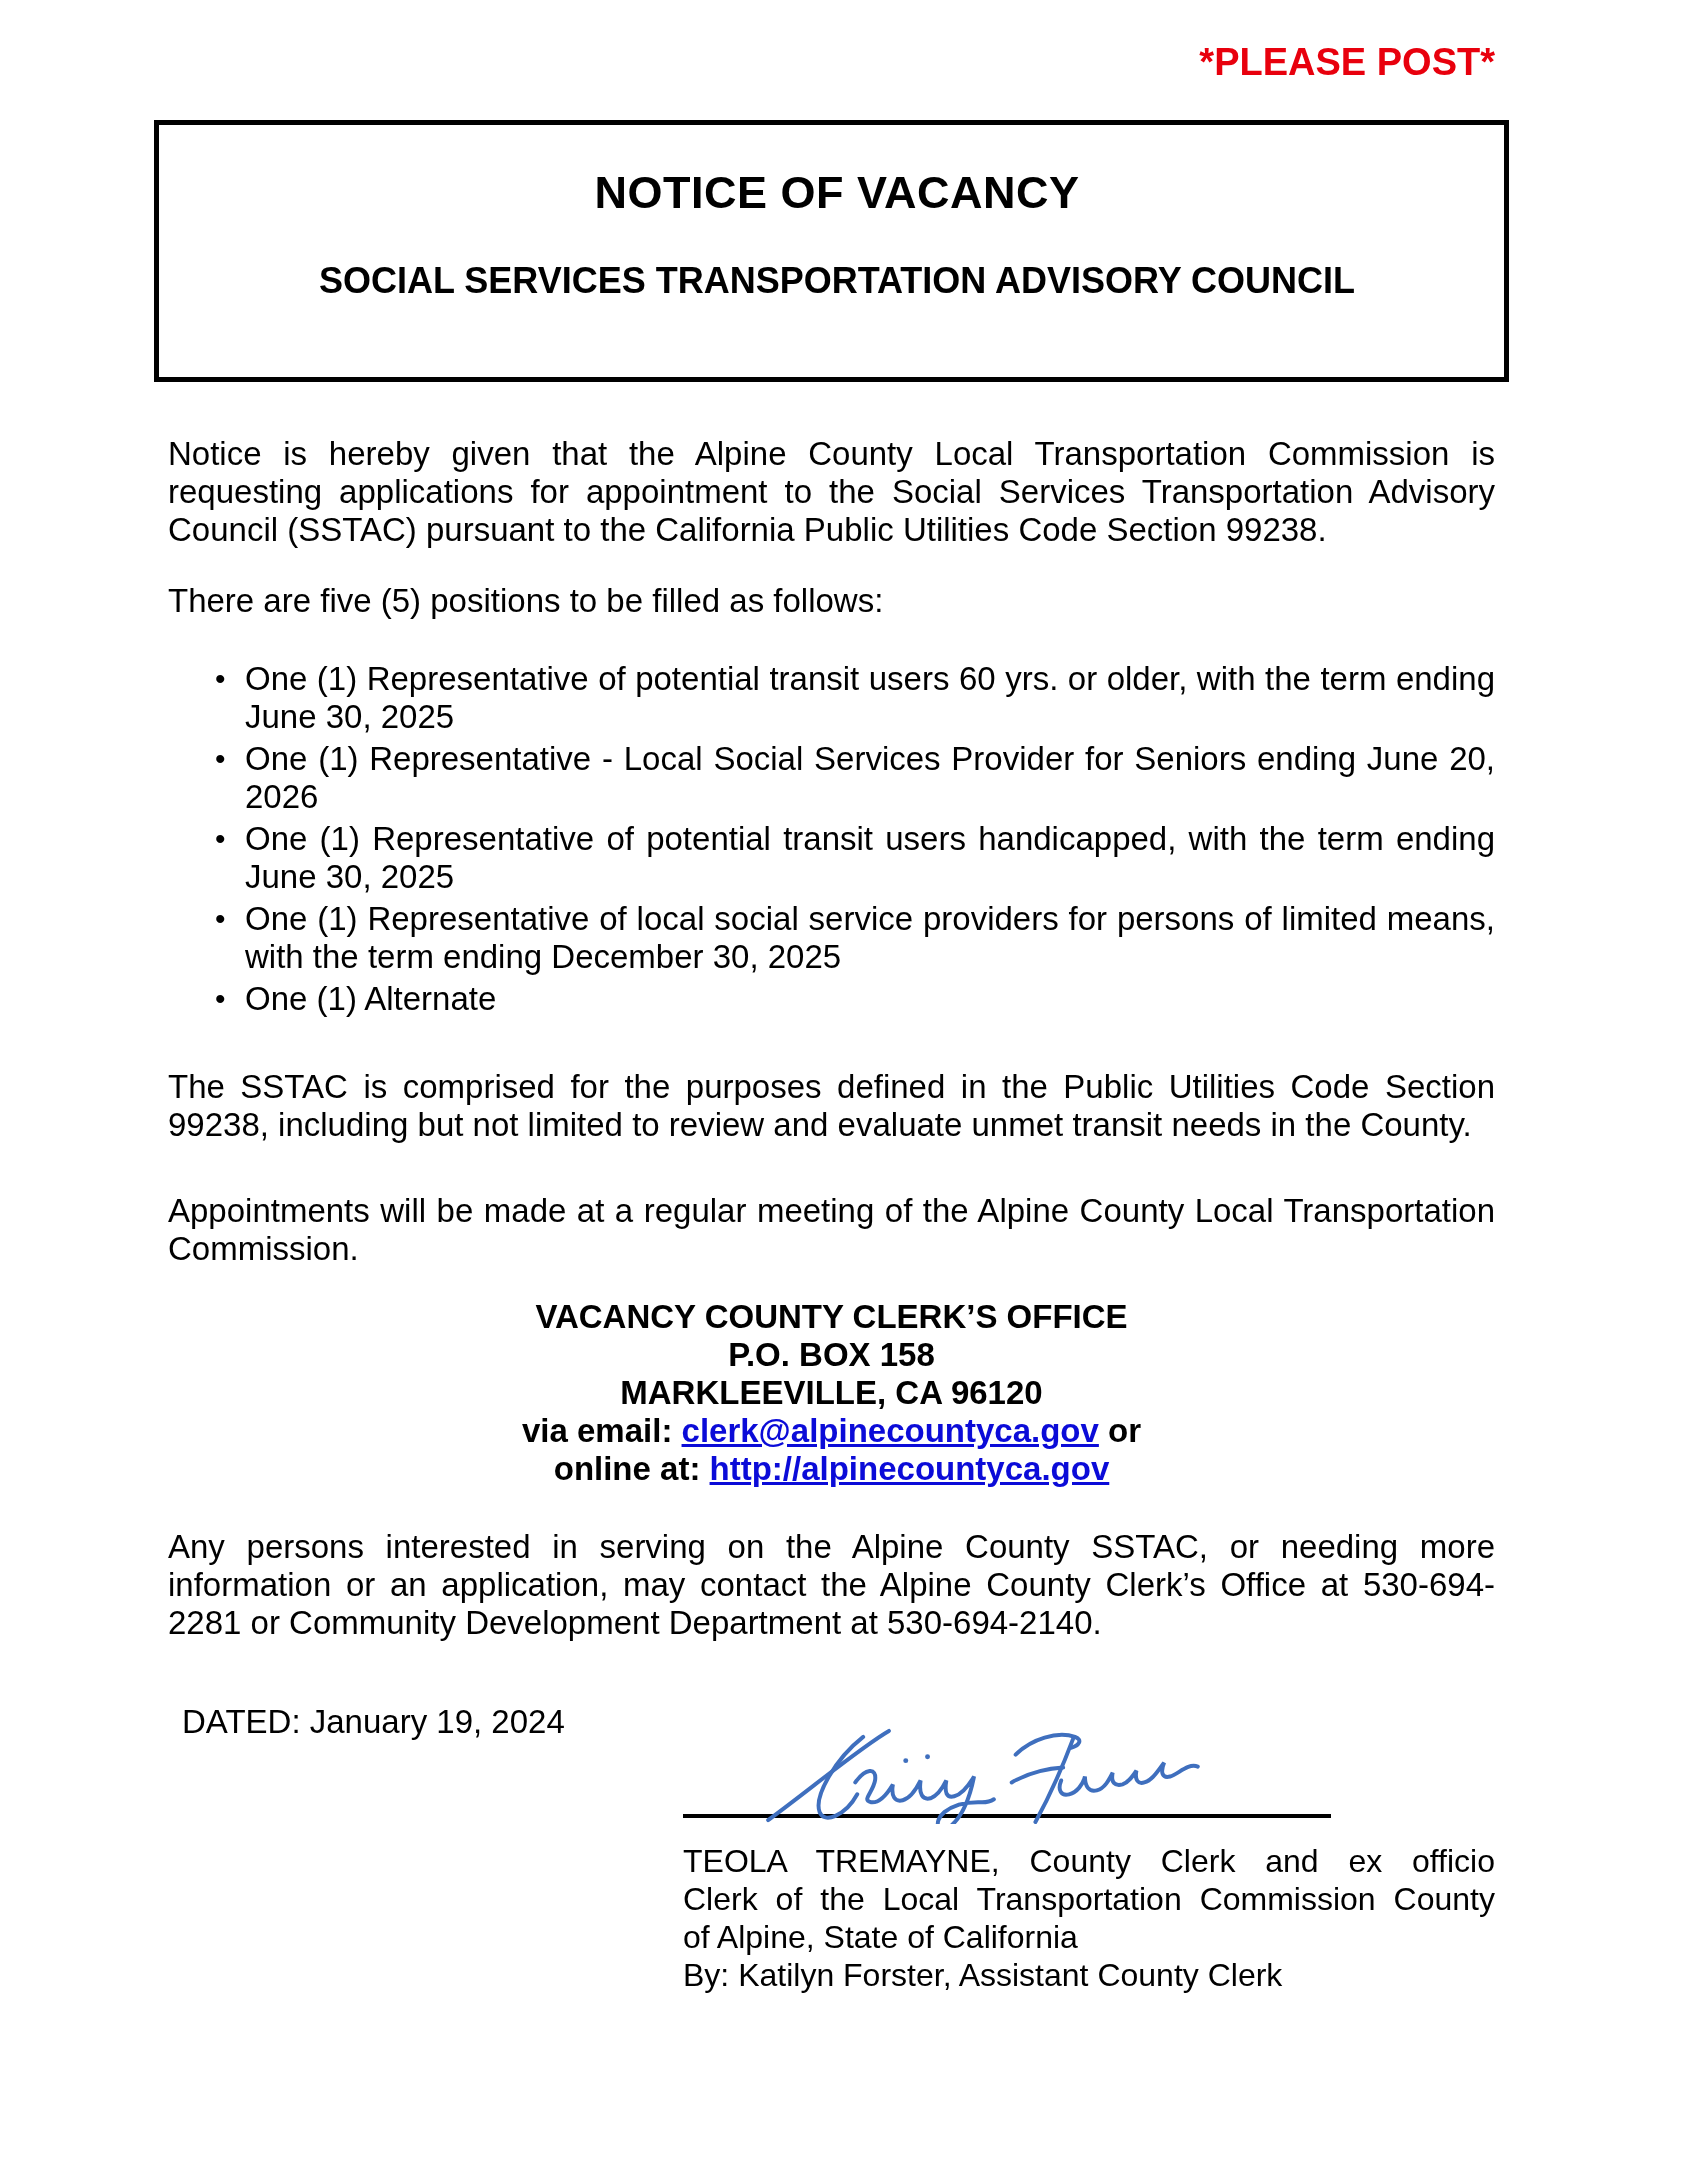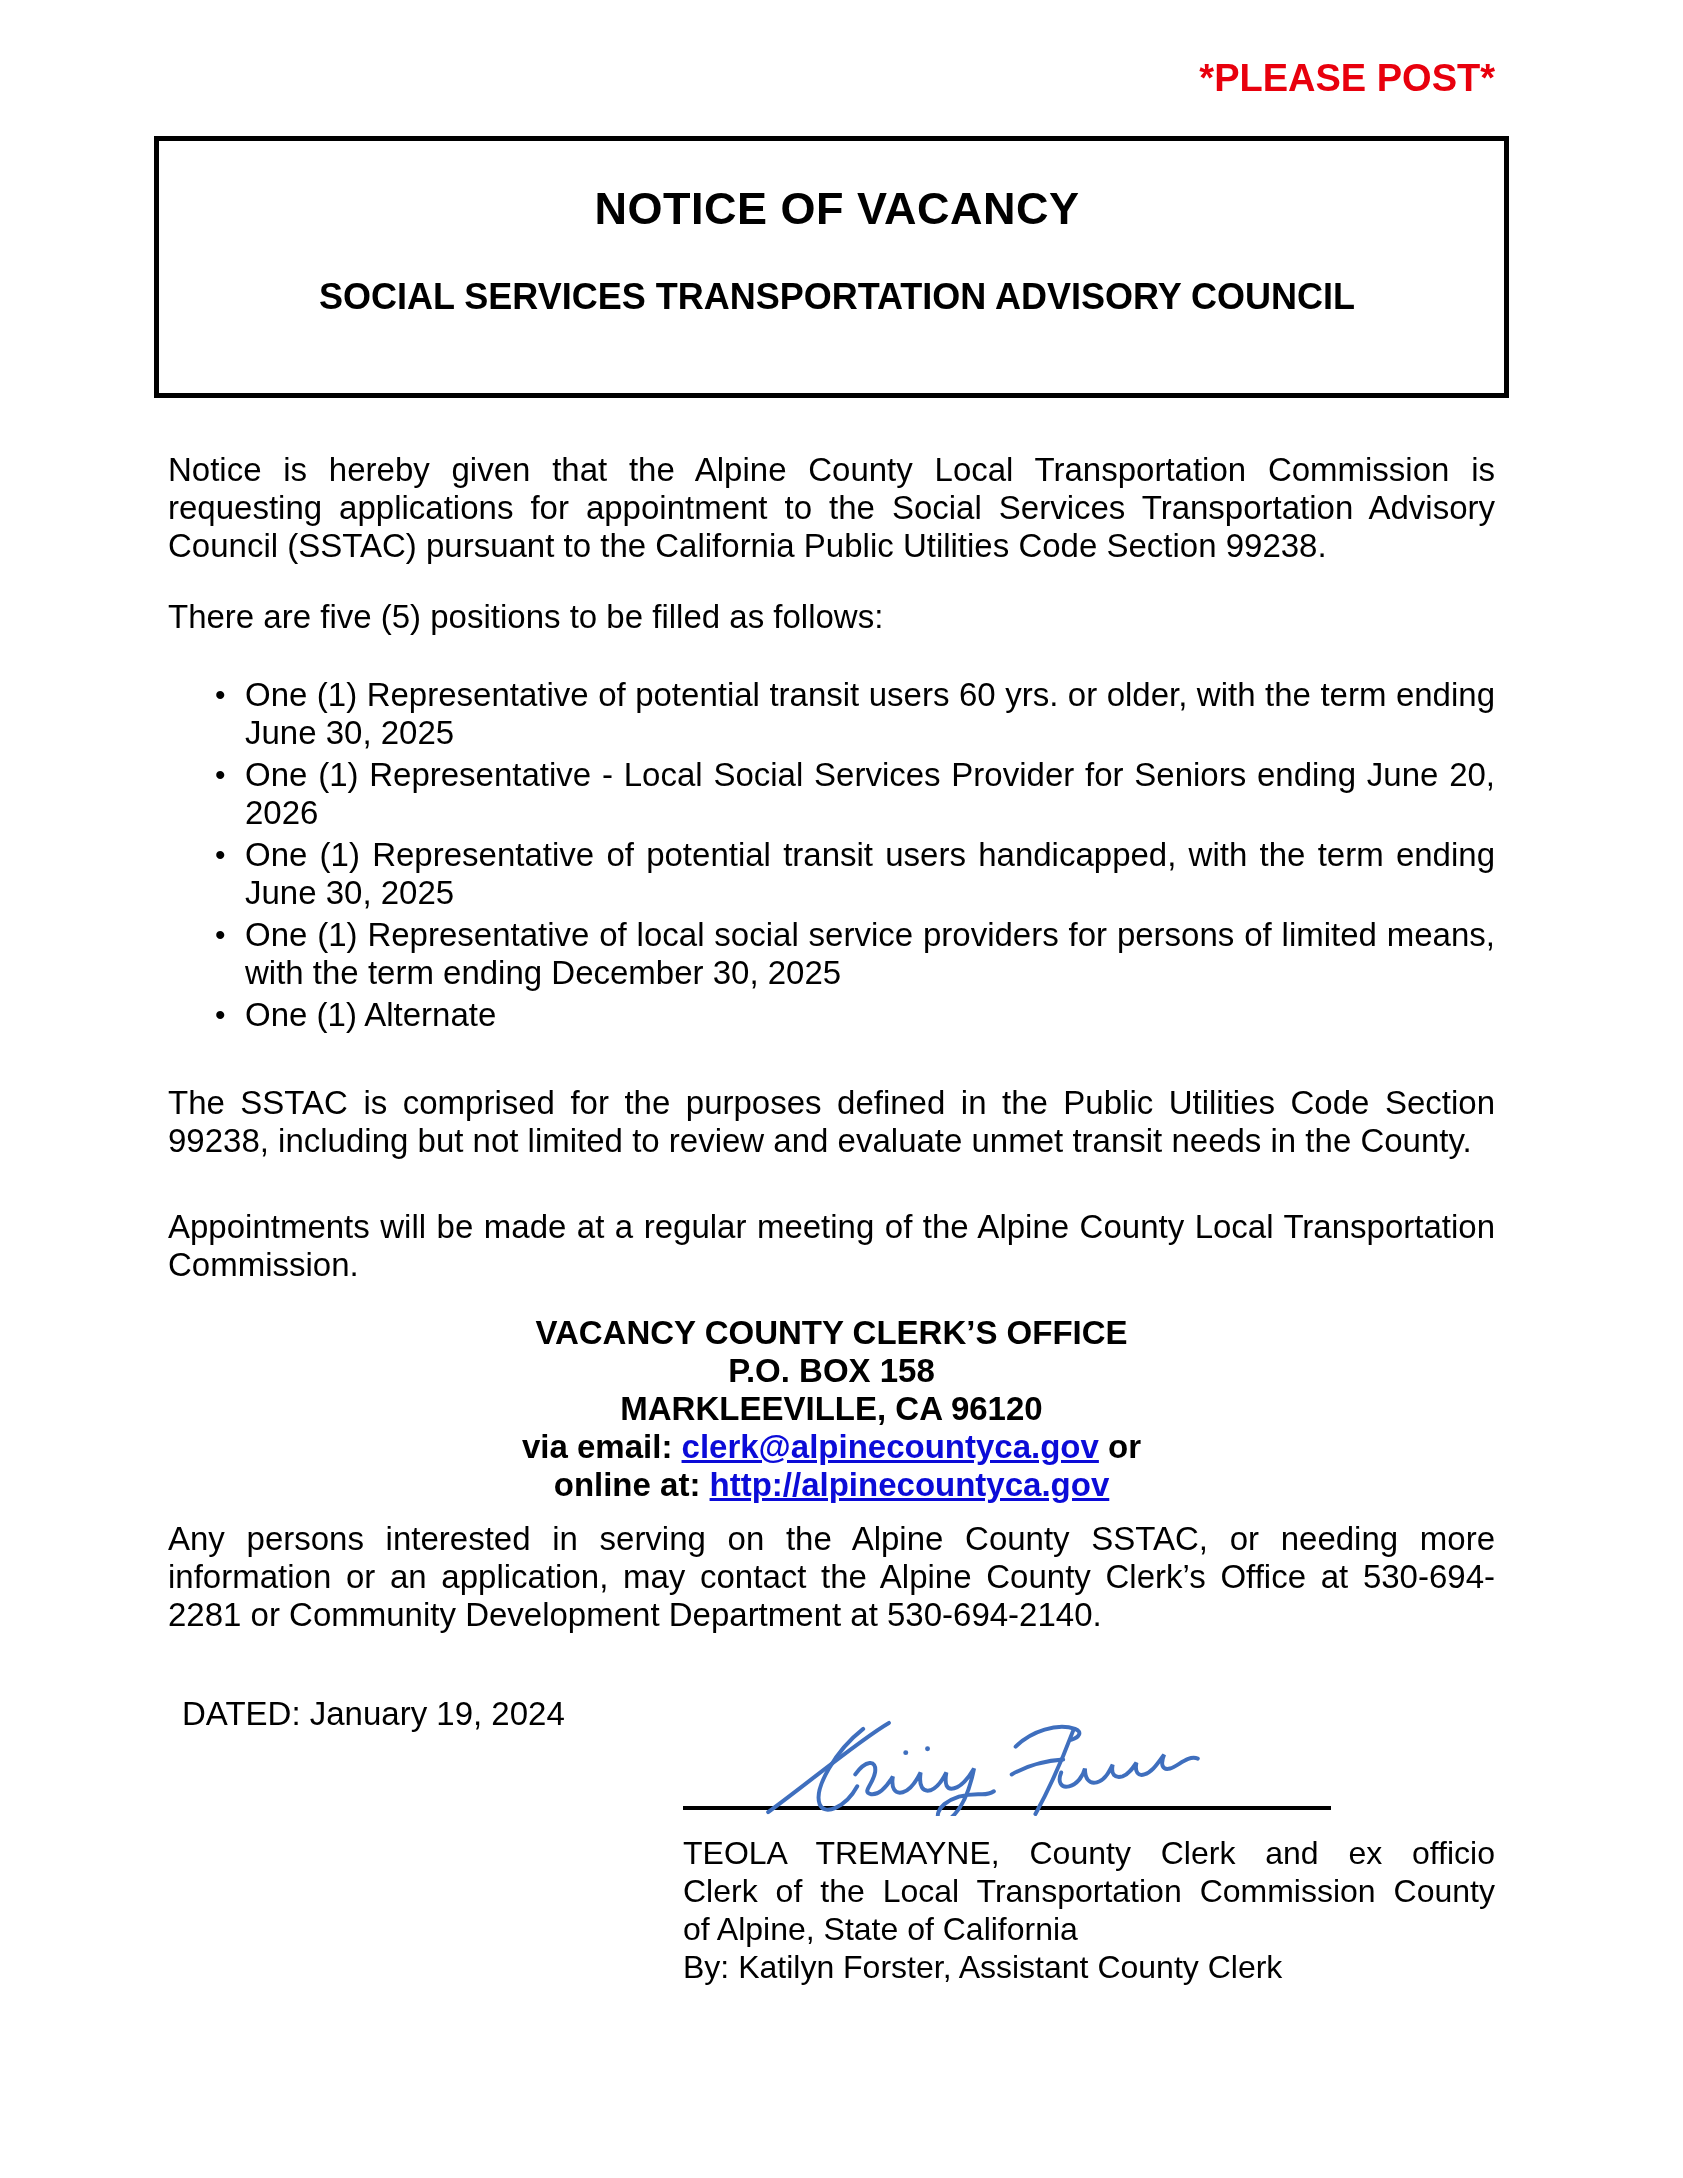--- a/index.html
+++ b/index.html
@@ -10,21 +10,21 @@
     height: 2178px;
     background: #ffffff;
     padding: 0 188px 0 168px;
     font-family: "Liberation Sans", "DejaVu Sans", sans-serif;
     font-size: 33px;
     line-height: 38px;
     color: #000000;
     overflow: hidden;
   }
   .banner {
-    padding-top: 56px;
+    padding-top: 40px;
     text-align: right;
     font-weight: bold;
     font-size: 38px;
     line-height: 44px;
     color: #e8000d;
   }
   .notice-box {
     margin: 36px -14px 0 -14px;
     border: 5px solid #000000;
     padding: 42px 9px 73px 20px;
@@ -56,21 +56,21 @@
     margin-top: 30px;
     text-align: center;
     font-weight: bold;
   }
   .doc-link {
     color: #0b0bd8;
     text-decoration: underline;
     font-weight: bold;
     cursor: pointer;
   }
-  .p-contact { margin-top: 16px; }
+  .p-contact { margin-top: 40px; }
   .dated { margin-top: 61px; padding-left: 14px; }
   .sig-block {
     margin-top: -16px;
     margin-left: 515px;
     width: 812px;
     font-size: 32px;
     line-height: 38px;
   }
   .sig-script {
     display: block;

